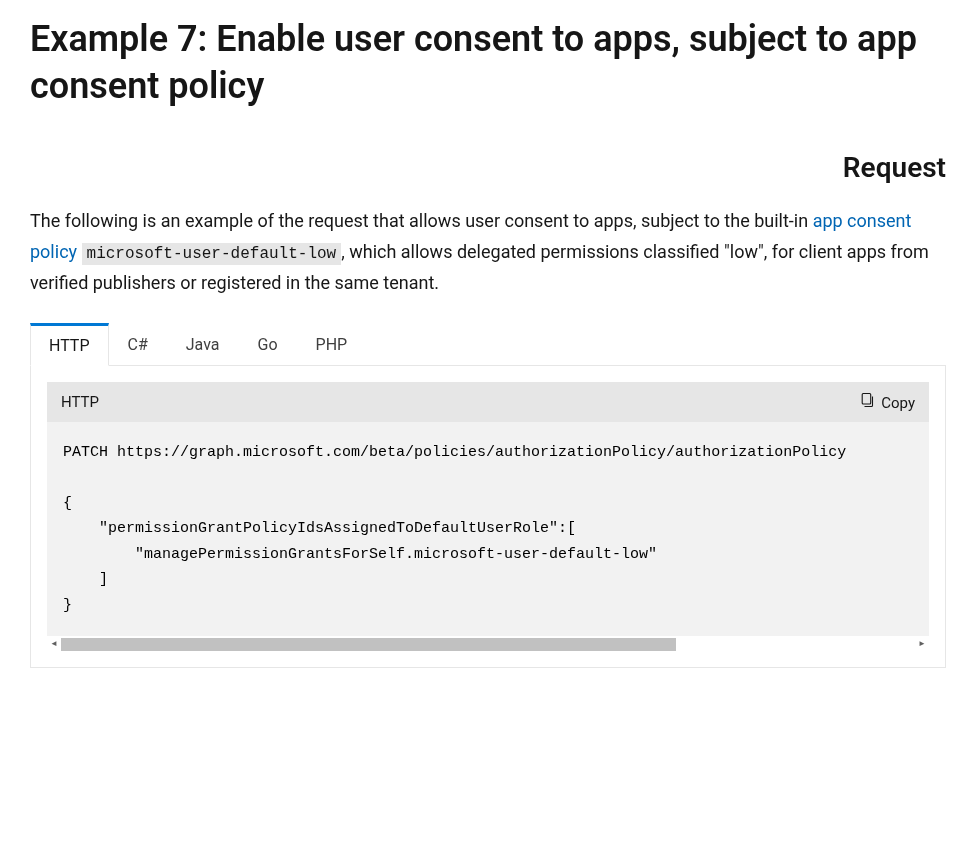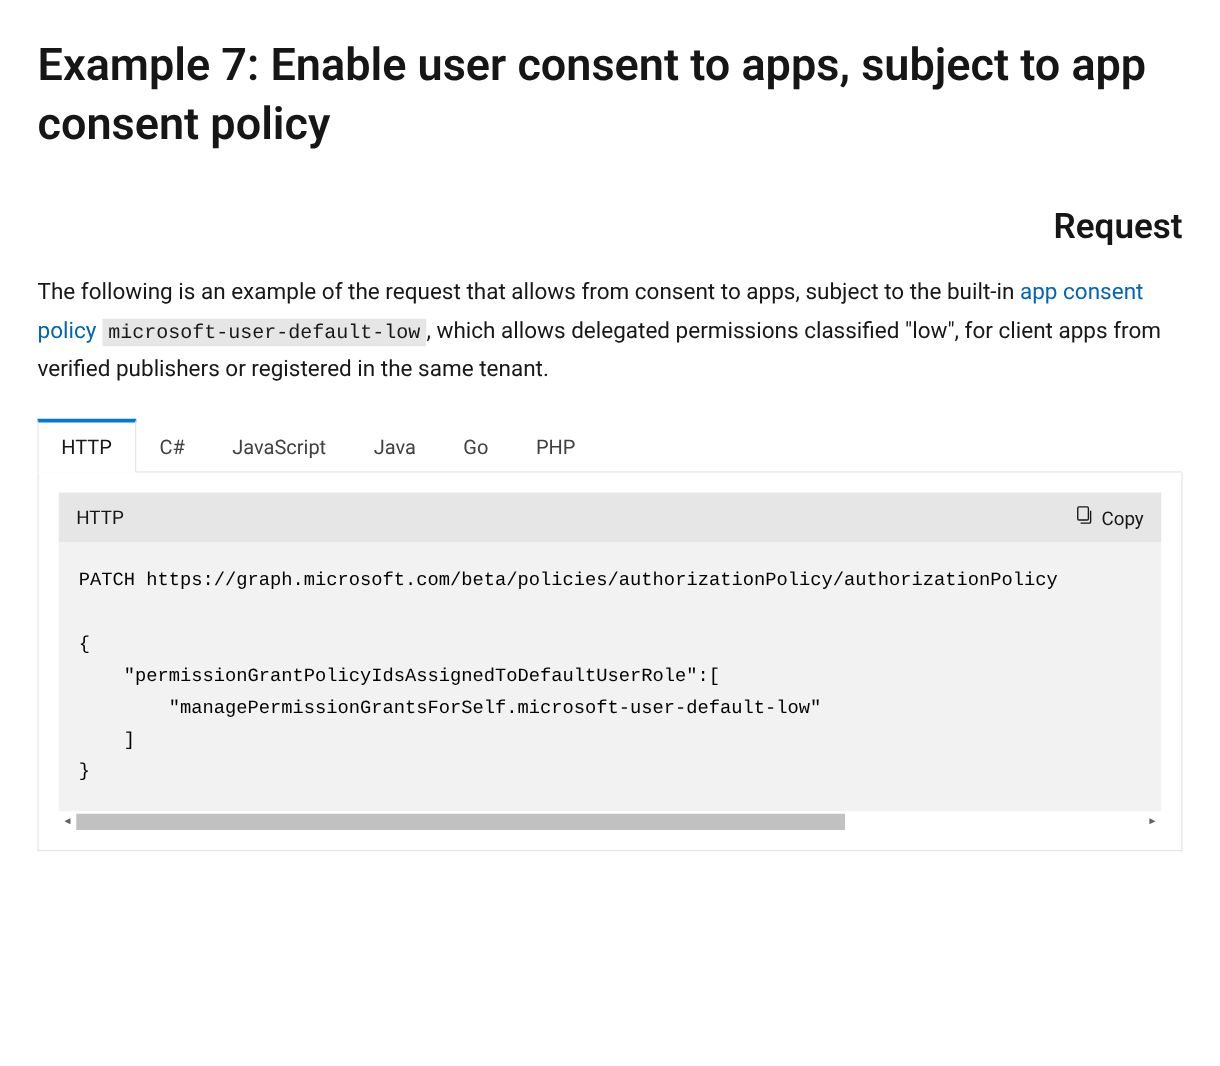--- a/index.html
+++ b/index.html
@@ -14,21 +14,21 @@
       line-height: 1.6;
       padding: 10px 30px 30px 30px;
       max-width: 976px;
       background: #fff;
     }
     h2 {
       font-size: 36px;
       font-weight: 600;
       line-height: 1.3;
       margin-bottom: 24px;
-      margin-top: 19px;
+      margin-top: 6px;
       color: #161616;
     }
     h3 {
       font-size: 28px;
       font-weight: 600;
       margin-top: 36px;
       margin-bottom: 16px;
       color: #161616;
       text-align: right;
     }
@@ -154,28 +154,27 @@
     }
   </style>
 </head>
 <body>
 
 <h2>Example 7: Enable user consent to apps, subject to app consent policy</h2>
 
 <h3>Request</h3>
 
 <p class="desc">
-  <span>The following is an example of the request that allows from consent to apps, subject to the built-in </span><a href="#" class="link">app consent policy</a><span> </span><code class="inline">microsoft-user-default-low</code><span>, which allows delegated permissions classified "low", for client apps from verified publishers or registered in the same tenant.</span>
+  <span>The following is an example of the request that allows user consent to apps, subject to the built-in </span><a href="#" class="link">app consent policy</a><span> </span><code class="inline">microsoft-user-default-low</code><span>, which allows delegated permissions classified "low", for client apps from verified publishers or registered in the same tenant.</span>
 </p>
 
 <div class="tab-container">
   <div class="tabs">
     <button class="tab active">HTTP</button>
     <button class="tab">C#</button>
-    <button class="tab">JavaScript</button>
     <button class="tab">Java</button>
     <button class="tab">Go</button>
     <button class="tab">PHP</button>
   </div>
 
   <div class="code-panel">
     <div class="code-header">
       <span class="code-lang">HTTP</span>
       <button class="copy-button">
         <span>

